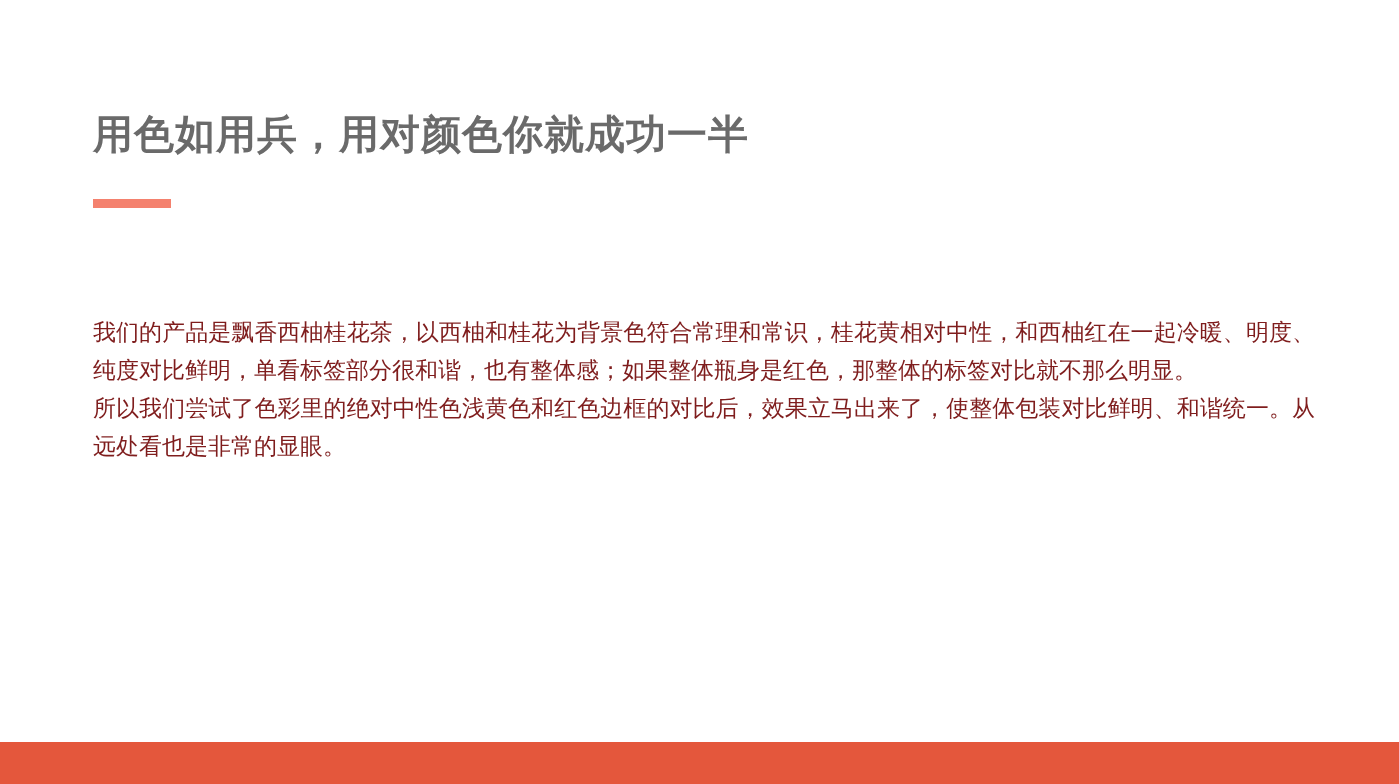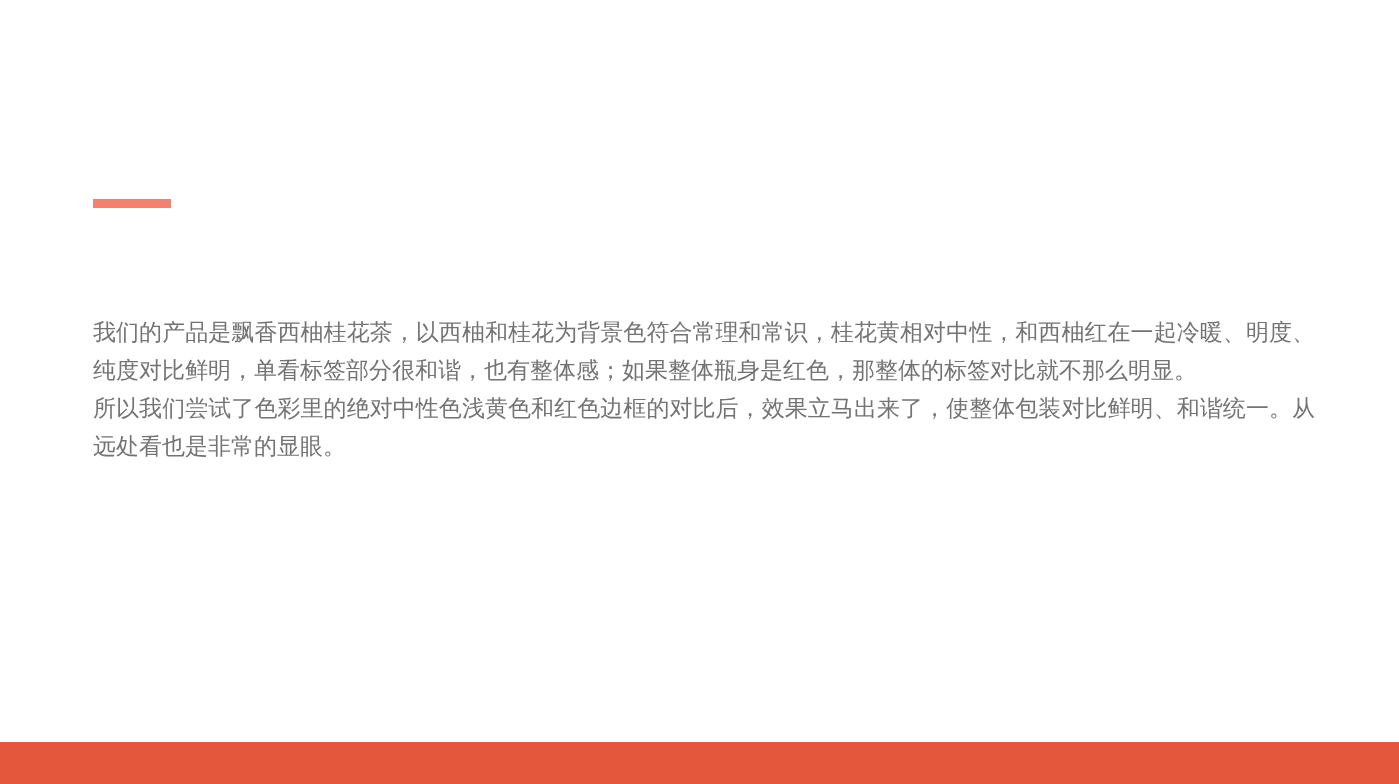--- a/index.html
+++ b/index.html
@@ -35,39 +35,40 @@
     height: 9px;
     background: #f4816e;
   }
   .body-text {
     position: absolute;
     left: 93px;
     top: 313px;
     width: 1222px;
     font-size: 23px;
     line-height: 38px;
-    color: #737373;
+    color: #7f1d1d;
     text-align: justify;
   }
   .body-text p + p {
   }
   .footer-bar {
     position: absolute;
     left: 0;
     bottom: 0;
     width: 100%;
     height: 42px;
     background: #e4573c;
   }
 </style>
 </head>
 <body>
 
 <div class="slide">
 
+  <h1 class="slide-title">用色如用兵，用对颜色你就成功一半</h1>
 
   <div class="accent-bar"></div>
 
   <div class="body-text">
     <p>我们的产品是飘香西柚桂花茶，以西柚和桂花为背景色符合常理和常识，桂花黄相对中性，和西柚红在一起冷暖、明度、纯度对比鲜明，单看标签部分很和谐，也有整体感；如果整体瓶身是红色，那整体的标签对比就不那么明显。</p>
     <p>所以我们尝试了色彩里的绝对中性色浅黄色和红色边框的对比后，效果立马出来了，使整体包装对比鲜明、和谐统一。从远处看也是非常的显眼。</p>
   </div>
 
   <div class="footer-bar"></div>
 

